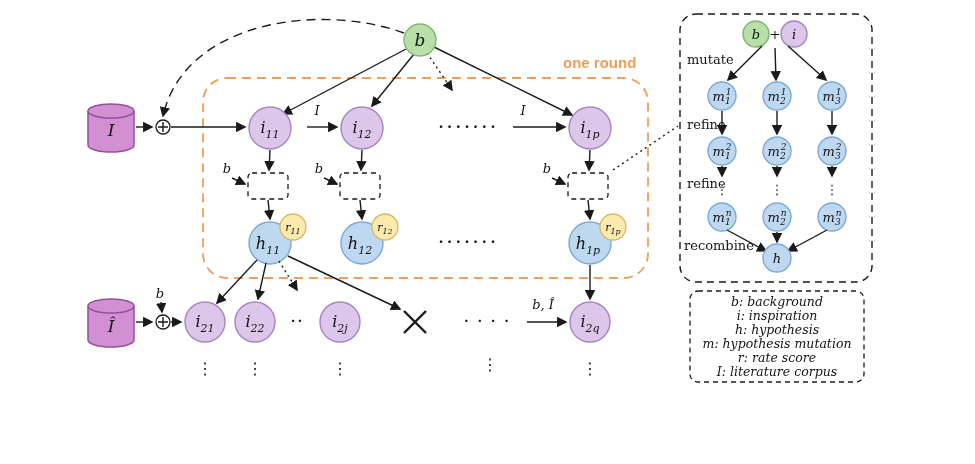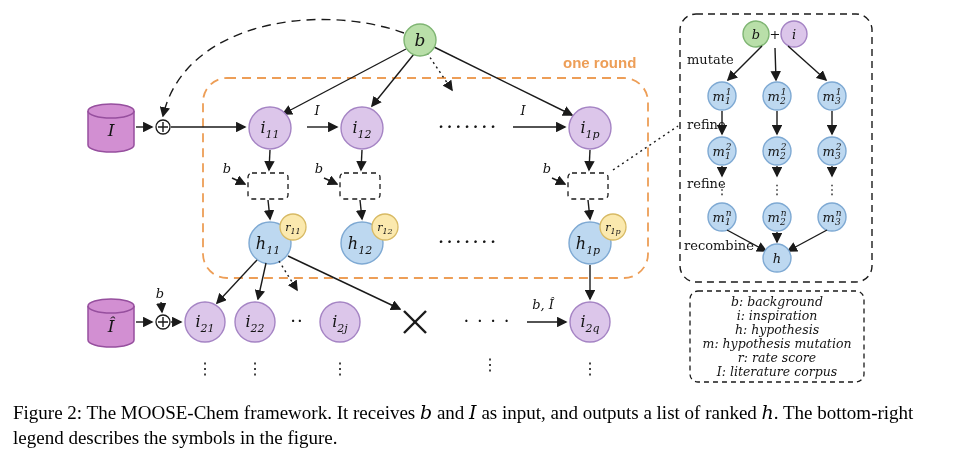--- a/index.html
+++ b/index.html
@@ -269,14 +269,13 @@
 
   <rect class="boxdash" x="690" y="291" width="174" height="91" rx="8"></rect>
   <text class="legend-line" x="777" y="306" text-anchor="middle">b: background</text>
   <text class="legend-line" x="777" y="320" text-anchor="middle">i: inspiration</text>
   <text class="legend-line" x="777" y="334" text-anchor="middle">h: hypothesis</text>
   <text class="legend-line" x="777" y="348" text-anchor="middle">m: hypothesis mutation</text>
   <text class="legend-line" x="777" y="362" text-anchor="middle">r: rate score</text>
   <text class="legend-line" x="777" y="376" text-anchor="middle">I: literature corpus</text>
 </svg>
 
-<div class="caption"><span>Figure 2:</span><span> The MOOSE-Chem framework. It receives </span><i>b</i><span> and </span><i>I</i><span> as input, and outputs a list of ranked </span><i>h</i><span>. The bottom-right legend describes the symbols in the figure.</span></div>
 </div>
 
 </body></html>

